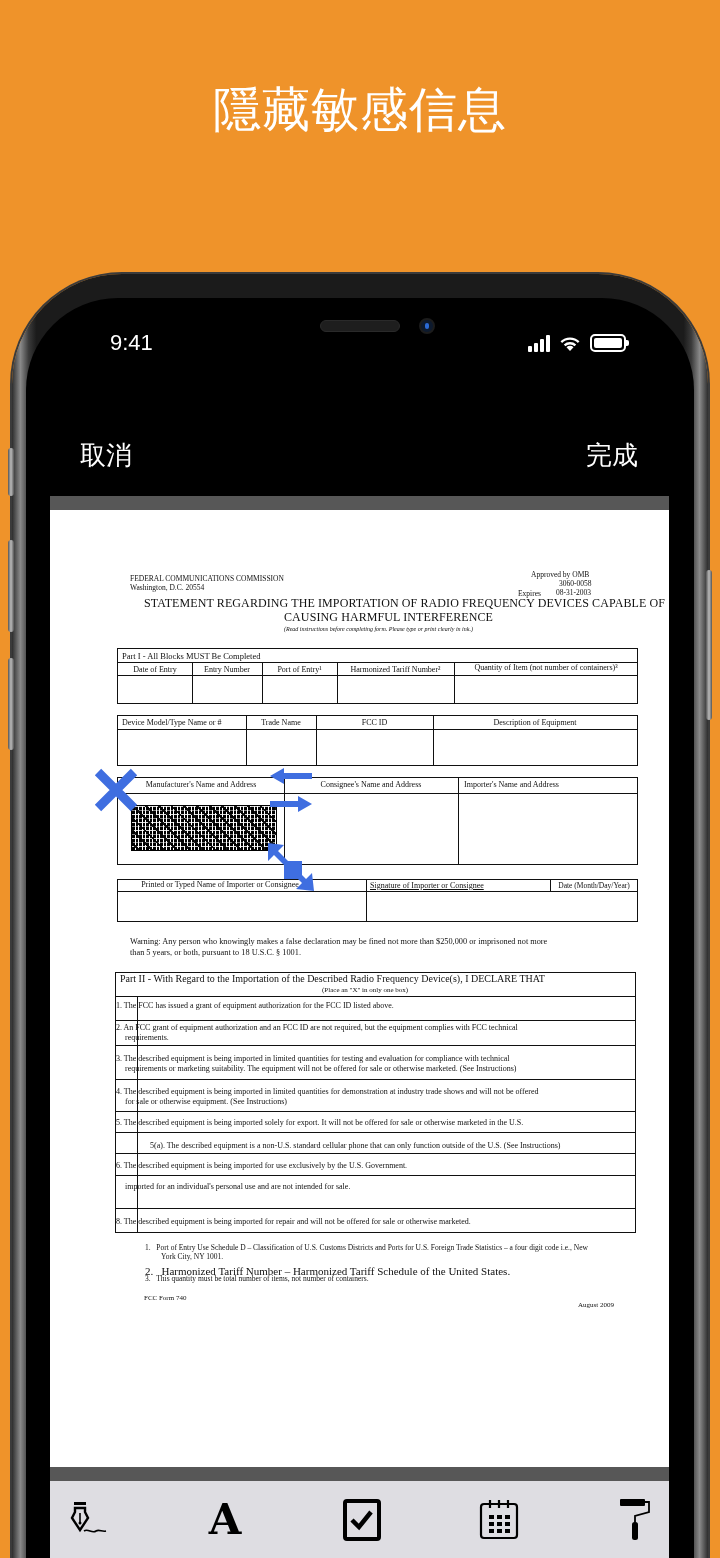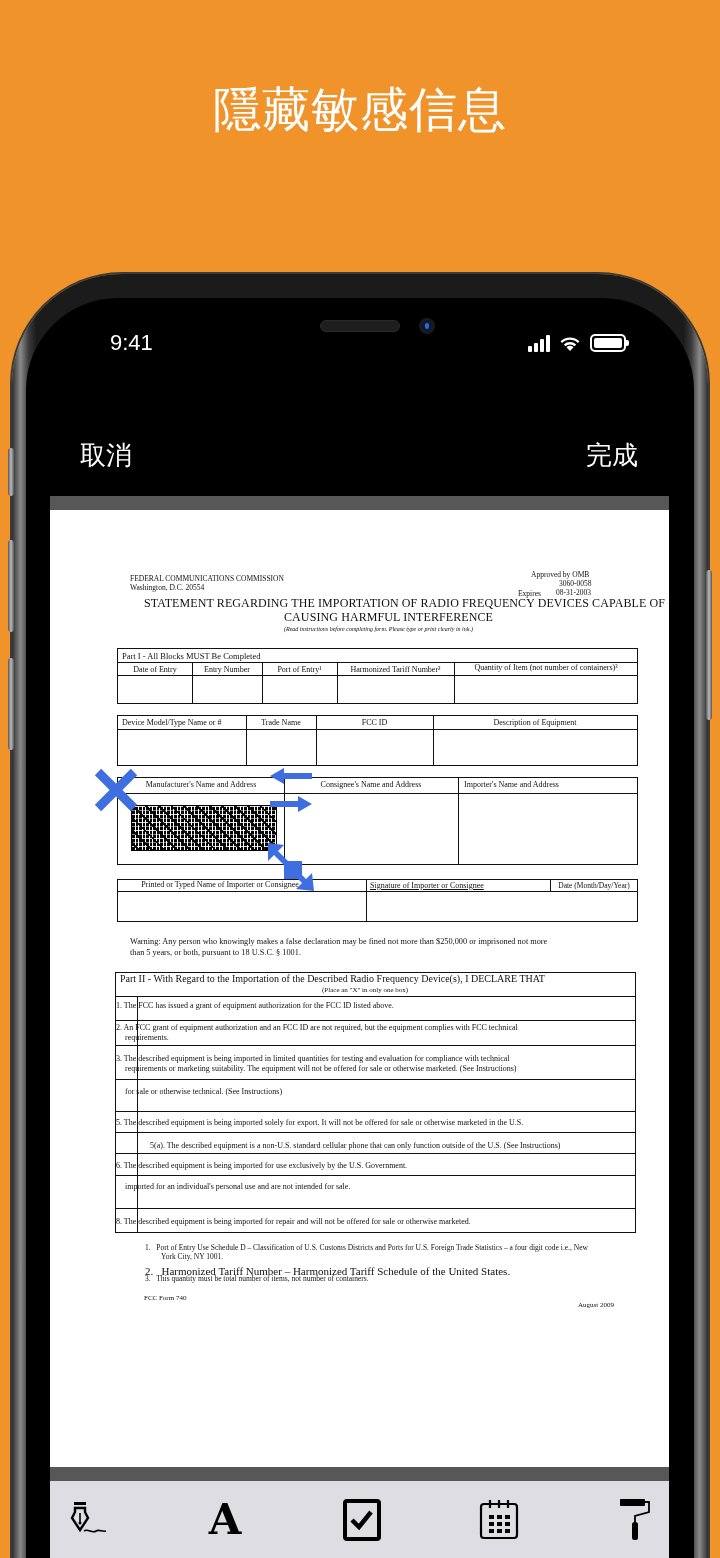--- a/index.html
+++ b/index.html
@@ -226,21 +226,22 @@
         <div>2.  An FCC grant of equipment authorization and an FCC ID are not required, but the equipment complies with FCC technical</div>
         <div style="padding-left:9px">requirements.</div>
       </div>
     <div class="hline" style="left:65px; top:535px; width:521px;"></div>
     <div class="p2-row" style="top:544px;">
         <div>3.  The described equipment is being imported in limited quantities for testing and evaluation for compliance with technical</div>
         <div style="padding-left:9px">requirements or marketing suitability.  The equipment will not be offered for sale or otherwise marketed. (See Instructions)</div>
       </div>
     <div class="hline" style="left:65px; top:569px; width:521px;"></div>
     <div class="p2-row" style="top:577px;">
-        <div style="padding-left:9px">for sale or otherwise technical.  (See Instructions)</div>
+        <div>4.  The described equipment is being imported in limited quantities for demonstration at industry trade shows and will not be offered</div>
+        <div style="padding-left:9px">for sale or otherwise equipment.  (See Instructions)</div>
       </div>
     <div class="hline" style="left:65px; top:601px; width:521px;"></div>
     <div class="p2-row" style="top:608px;"><span>5.  The described equipment is being imported solely for export.  It will not be offered for sale or otherwise marketed in the U.S.</span></div>
     <div class="hline" style="left:65px; top:622px; width:521px;"></div>
     <div class="p2-row" style="top:631px;margin-left:34px;"><span>5(a).  The described equipment is a non-U.S. standard cellular phone that can only function outside of the U.S. (See Instructions)</span></div>
     <div class="hline" style="left:65px; top:643px; width:521px;"></div>
     <div class="p2-row" style="top:651px;"><span>6.  The described equipment is being imported for use exclusively by the U.S. Government.</span></div>
     <div class="hline" style="left:65px; top:665px; width:521px;"></div>
     <div class="p2-row" style="top:672px;">
         <div style="padding-left:9px">imported for an individual's personal use and are not intended for sale.</div>

